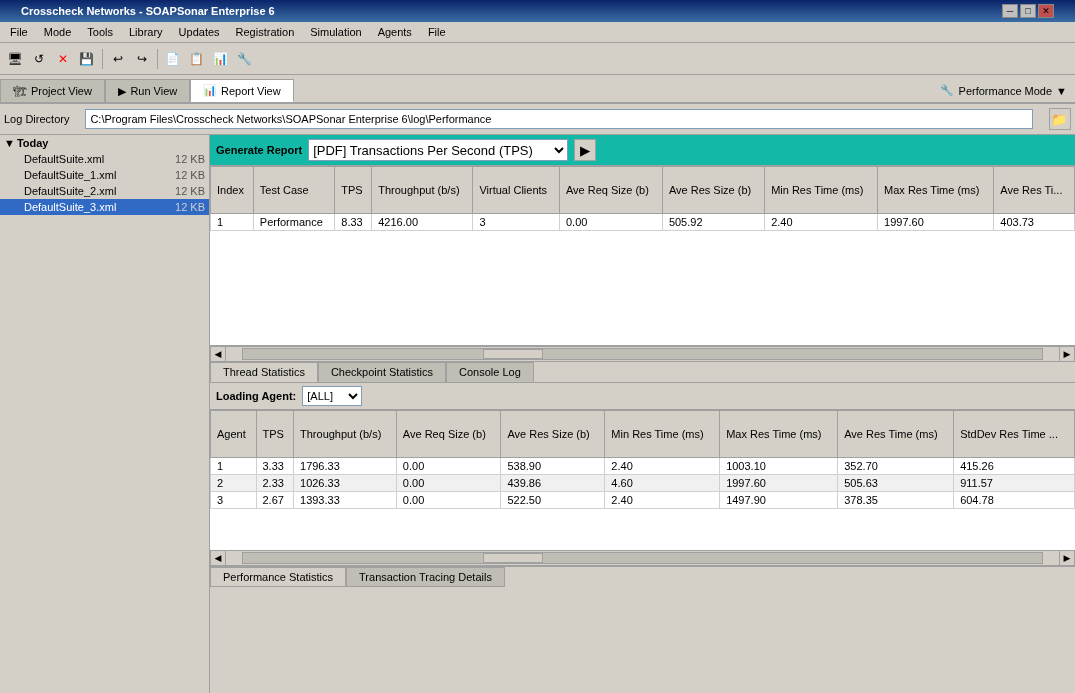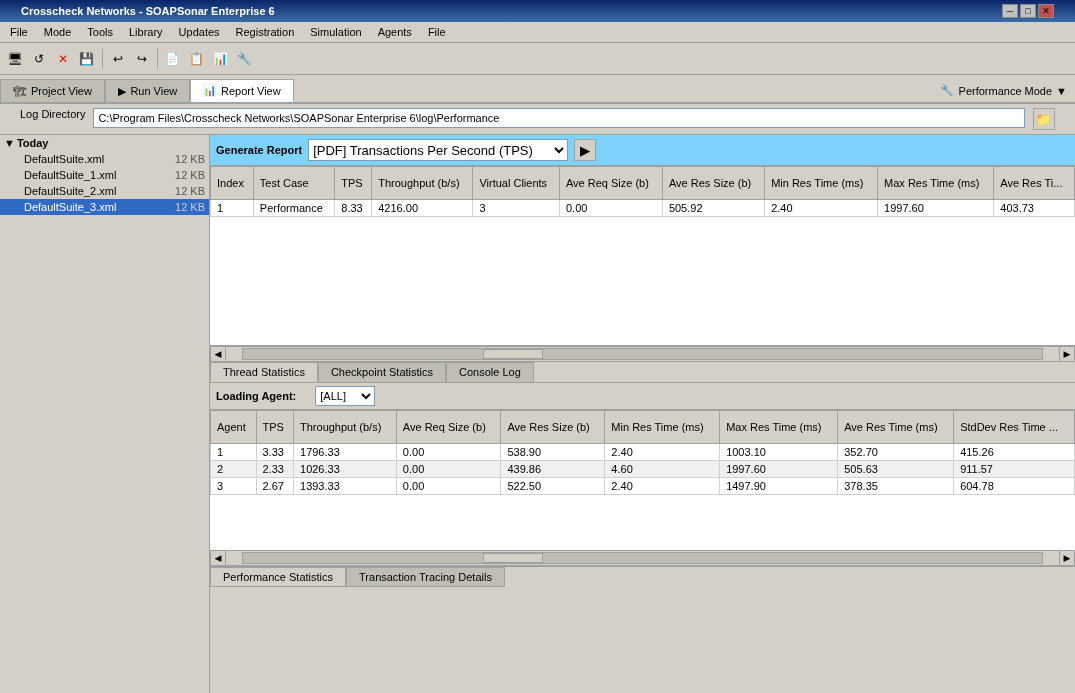--- a/index.html
+++ b/index.html
@@ -18,64 +18,64 @@
 
     
     .toolbar { background: #d4d0c8; border-bottom: 1px solid #a0a0a0; padding: 2px 4px; display: flex; align-items: center; gap: 2px; height: 32px; }
     .toolbar-btn { width: 22px; height: 22px; background: #d4d0c8; border: 1px solid transparent; cursor: pointer; display: flex; align-items: center; justify-content: center; font-size: 12px; }
     .toolbar-sep { width: 1px; height: 20px; background: #a0a0a0; margin: 0 2px; }
     .view-tab { padding: 4px 12px; background: #c0bdb5; border: 1px solid #a0a0a0; border-bottom: none; cursor: pointer; font-size: 11px; display: flex; align-items: center; gap: 4px; }
     .view-tab.active { background: #d4d0c8; border-bottom: 1px solid #d4d0c8; }
     .perf-mode { margin-left: auto; display: flex; align-items: center; gap: 4px; font-size: 11px; padding-right: 8px; }
 
     
-    .log-dir-bar { background: #d4d0c8; padding: 4px 20px; display: flex; align-items: flex-start; gap: 8px; border-bottom: 1px solid #a0a0a0; }
+    .log-dir-bar { background: #d4d0c8; padding: 4px 4px; display: flex; align-items: center; gap: 16px; border-bottom: 1px solid #a0a0a0; }
     .log-dir-label { font-size: 11px; white-space: nowrap; }
     .log-dir-input { flex: 1; height: 20px; border: 1px solid #7f9db9; background: white; padding: 1px 4px; font-size: 11px; }
     .log-dir-btn { width: 22px; height: 22px; background: #d4d0c8; border: 1px solid #a0a0a0; cursor: pointer; display: flex; align-items: center; justify-content: center; }
 
     
     .main-layout { display: flex; height: calc(693px - 22px - 22px - 32px - 30px - 28px); }
 
     
     .left-panel { width: 210px; background: #d4d0c8; border-right: 1px solid #a0a0a0; overflow: auto; }
     .tree-group { padding: 2px 4px; font-size: 11px; font-weight: bold; display: flex; align-items: center; gap: 2px; cursor: pointer; }
     .tree-child { padding: 2px 4px 2px 24px; display: flex; justify-content: space-between; font-size: 11px; cursor: pointer; }
     .tree-child span.size { color: #555; }
 
     
     .right-panel { flex: 1; display: flex; flex-direction: column; overflow: hidden; background: #d4d0c8; }
 
     
-    .gen-report-bar { display: flex; align-items: center; gap: 6px; padding: 4px 6px; border-bottom: 1px solid #a0a0a0; background: #7dd3fc; }
+    .gen-report-bar { display: flex; align-items: center; gap: 6px; padding: 4px 6px; border-bottom: 1px solid #a0a0a0; background: #14b8a6; }
     .gen-report-label { font-size: 11px; font-weight: bold; }
     .gen-report-select { height: 22px; border: 1px solid #7f9db9; background: white; font-size: 13px; min-width: 260px; }
     .gen-report-btn { width: 22px; height: 22px; background: #d4d0c8; border: 1px solid #a0a0a0; cursor: pointer; display: flex; align-items: center; justify-content: center; }
 
     
     .top-table-container { height: 180px; overflow: auto; border-bottom: 1px solid #a0a0a0; background: white; }
     table { border-collapse: collapse; width: 100%; font-size: 11px; }
-    th { background: #d4d0c8; border: 1px solid #a0a0a0; padding: 10px 6px; text-align: left; white-space: nowrap; font-weight: normal; position: sticky; top: 0; }
+    th { background: #d4d0c8; border: 1px solid #a0a0a0; padding: 17px 6px; text-align: left; white-space: nowrap; font-weight: normal; position: sticky; top: 0; }
     td { border: 1px solid #d0d0d0; padding: 2px 6px; white-space: nowrap; }
     tr:nth-child(even) td { background: #f0f0f0; }
     tr:nth-child(odd) td { background: white; }
 
     
     .hscroll-area { height: 16px; background: #d4d0c8; border-top: 1px solid #a0a0a0; border-bottom: 1px solid #a0a0a0; display: flex; align-items: center; }
     .hscroll-track { flex: 1; height: 12px; background: #c0bdb5; margin: 2px 16px; border: 1px solid #a0a0a0; position: relative; }
     .hscroll-thumb { width: 60px; height: 100%; background: #d4d0c8; border: 1px solid #a0a0a0; position: absolute; left: 30%; }
     .hscroll-arrow { width: 16px; height: 16px; background: #d4d0c8; border: 1px solid #a0a0a0; display: flex; align-items: center; justify-content: center; cursor: pointer; font-size: 9px; }
 
     
     .bottom-tabs { display: flex; background: #d4d0c8; border-bottom: 1px solid #a0a0a0; }
     .bottom-tab { padding: 3px 12px; border: 1px solid #a0a0a0; border-bottom: none; cursor: pointer; font-size: 11px; background: #c0bdb5; margin-right: 0; }
     .bottom-tab.active { background: #d4d0c8; border-bottom: 1px solid #d4d0c8; }
 
     
-    .loading-agent-bar { display: flex; align-items: center; gap: 19px; padding: 3px 6px; border-bottom: 1px solid #a0a0a0; background: #d4d0c8; }
+    .loading-agent-bar { display: flex; align-items: center; gap: 6px; padding: 3px 6px; border-bottom: 1px solid #a0a0a0; background: #d4d0c8; }
     .loading-agent-label { font-size: 11px; font-weight: bold; }
     .loading-agent-select { height: 20px; border: 1px solid #7f9db9; background: white; font-size: 11px; min-width: 60px; }
 
     
     .bottom-table-container { flex: 1; overflow: auto; background: white; }
 
     
     .bottom-section-tabs { display: flex; background: #d4d0c8; border-top: 1px solid #a0a0a0; }
     .bottom-section-tab { padding: 3px 12px; border: 1px solid #a0a0a0; cursor: pointer; font-size: 11px; background: #c0bdb5; }
     .bottom-section-tab.active { background: #d4d0c8; }

